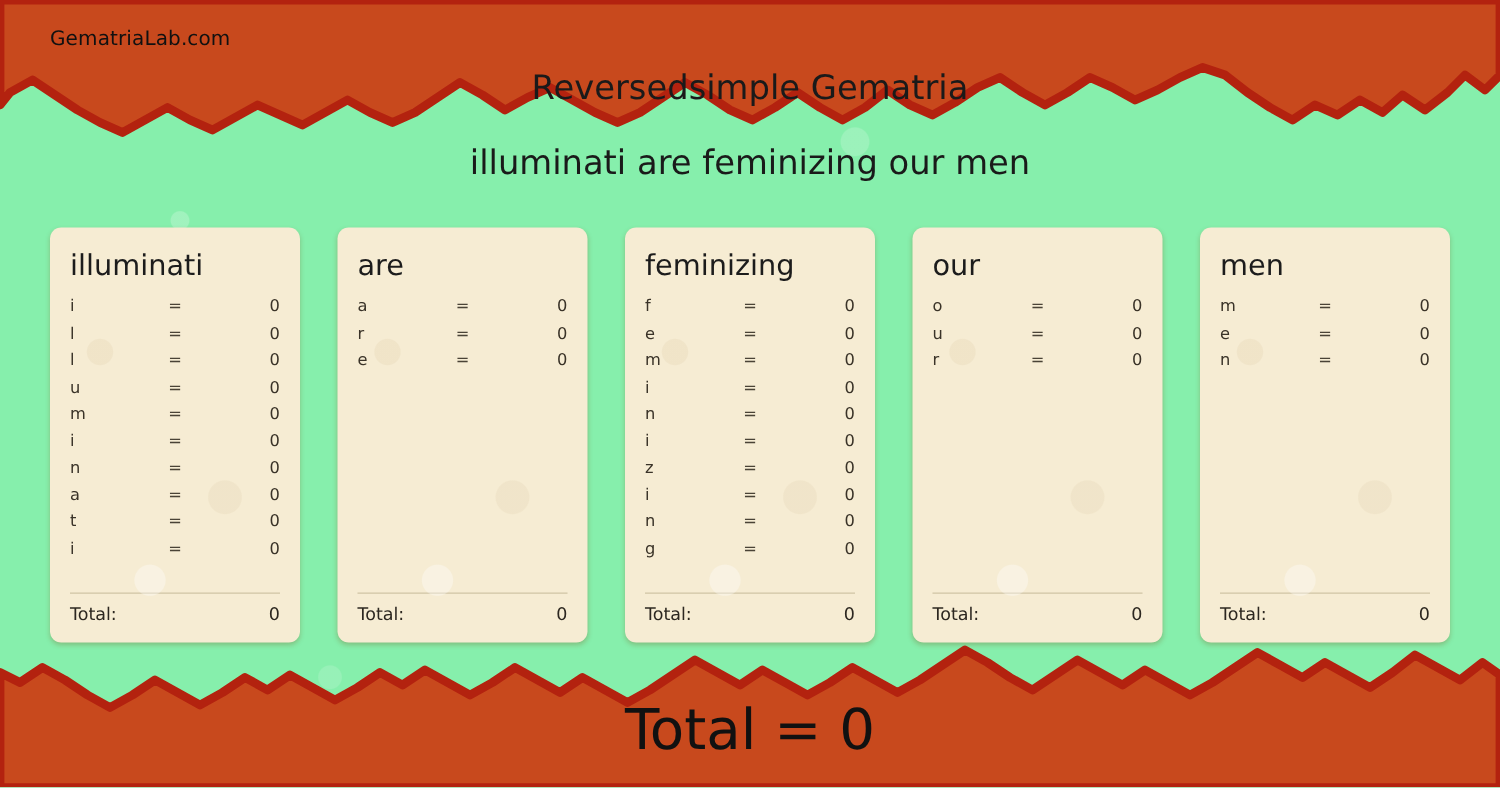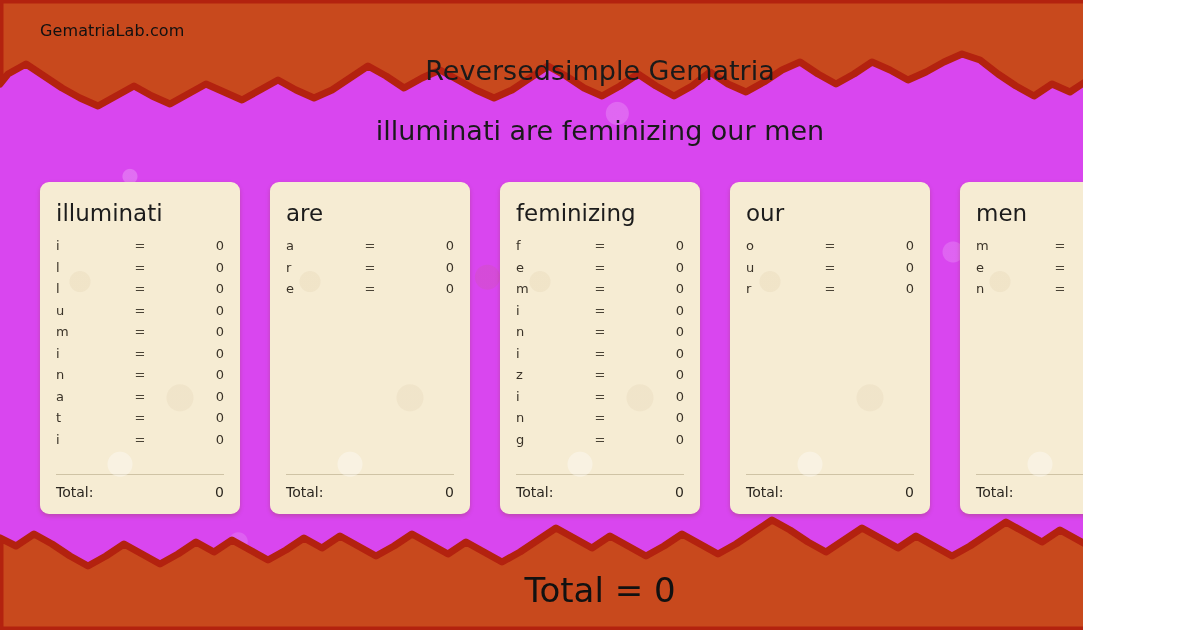--- a/index.html
+++ b/index.html
@@ -7,23 +7,23 @@
 
   html, body {
     width: 1200px;
     height: 630px;
     overflow: hidden;
     font-family: "DejaVu Sans", "Liberation Sans", sans-serif;
   }
 
   #stage {
     position: relative;
-    width: 1083px;
+    width: 1200px;
     height: 630px;
-    background: #d946ef;
+    background: #86efac;
     overflow: hidden;
   }
 
   
   #paper-texture {
     position: absolute;
     inset: 0;
     background-image:
       radial-gradient(circle at 12% 28%, rgba(255,255,255,.22) 0 7px, transparent 8px),
       radial-gradient(circle at 33% 62%, rgba(180,120,20,.13) 0 9px, transparent 10px),
@@ -58,21 +58,21 @@
     left: 40px;
     font-size: 16px;
     letter-spacing: .1px;
   }
 
   #grand-total {
     left: 0;
     width: 1200px;
     text-align: center;
     bottom: 20px;
-    font-size: 34px;
+    font-size: 45px;
     color: #111;
   }
 
   
   #heading-block {
     position: absolute;
     top: 56px;
     left: 0;
     width: 1200px;
     text-align: center;

